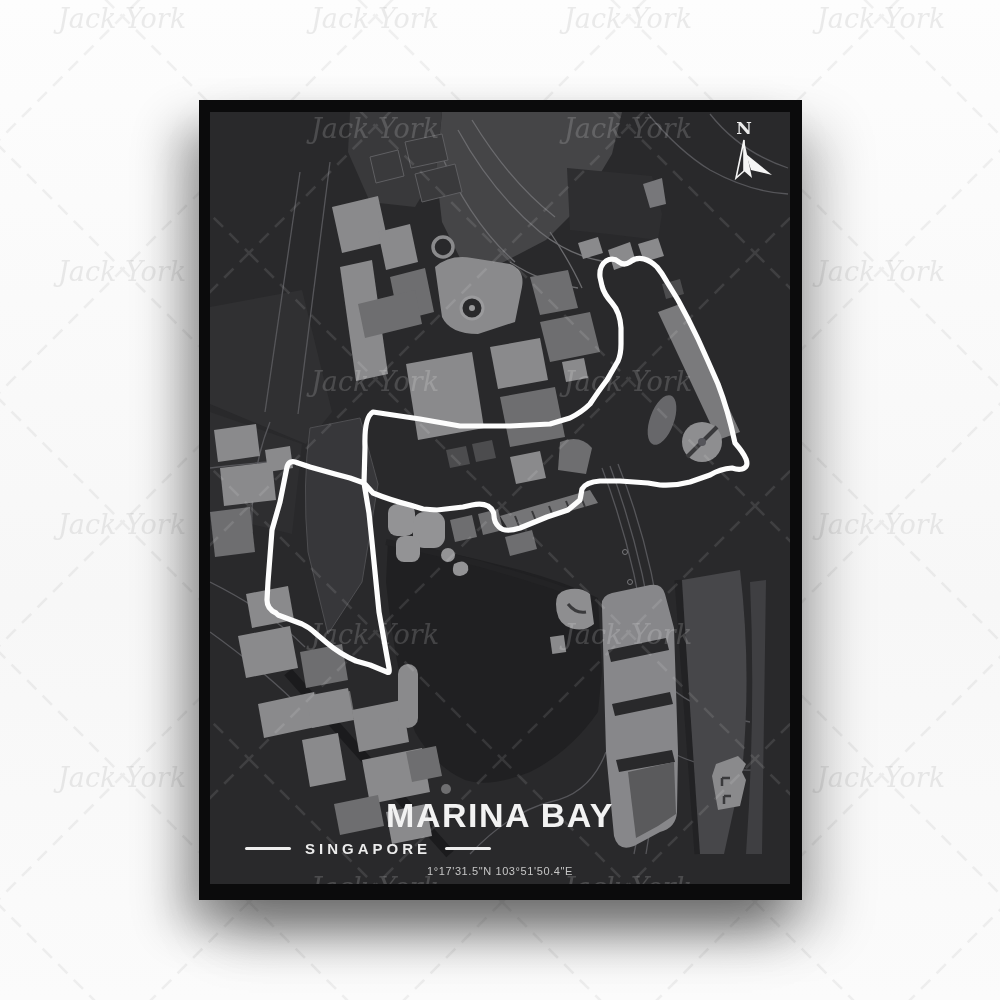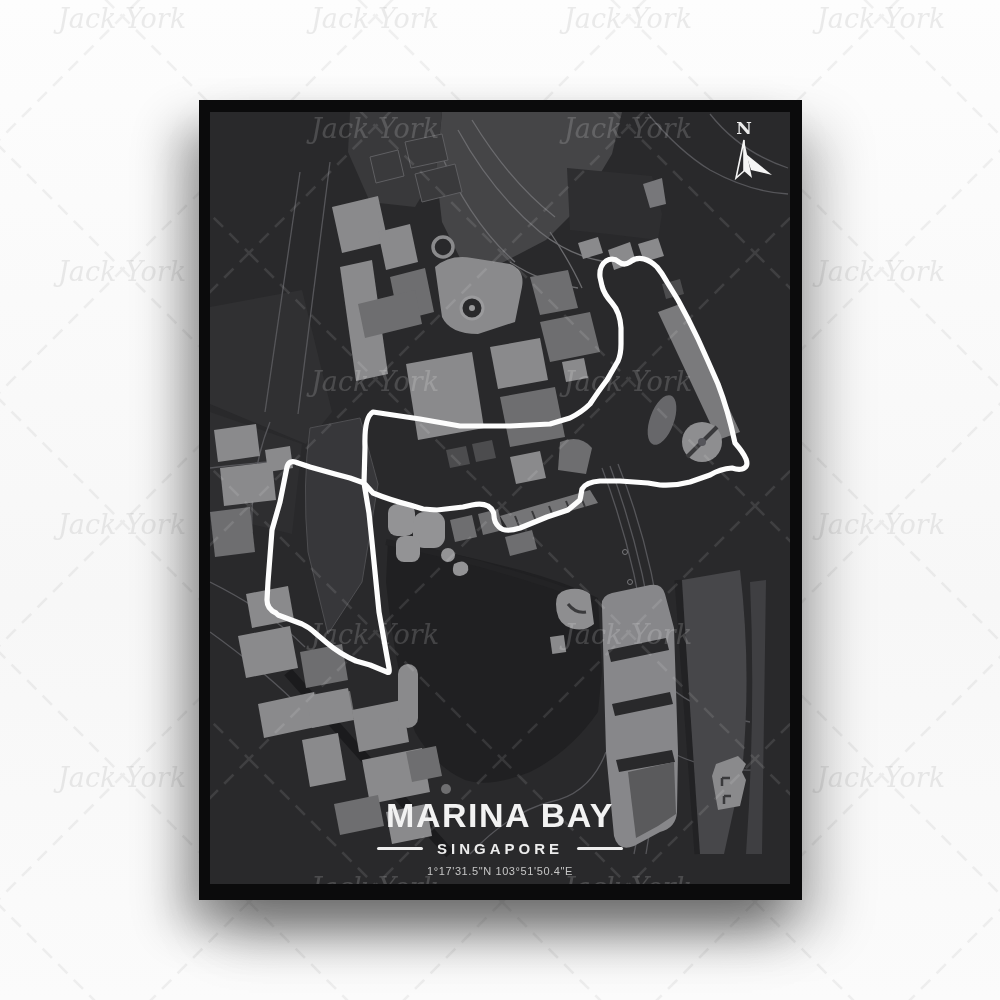--- a/index.html
+++ b/index.html
@@ -7,21 +7,21 @@
   .stage{position:relative;width:1000px;height:1000px;background:linear-gradient(180deg,#fdfdfd 0%,#f7f7f7 60%,#fbfbfb 100%);padding-left:12px;}
   .page-watermark{position:absolute;left:0;top:0;width:1000px;height:1000px;z-index:1;pointer-events:none;}
   .frame{position:absolute;left:199px;top:100px;width:603px;height:800px;background:#0b0b0c;z-index:2;
          box-shadow:-22px 26px 42px rgba(0,0,0,.30), 22px 30px 50px rgba(0,0,0,.22), 0 45px 60px -20px rgba(0,0,0,.25);}
   .poster{position:absolute;left:11px;top:12px;width:580px;height:772px;background:#29292b;overflow:hidden;}
   .map-svg{position:absolute;left:0;top:0;width:580px;height:772px;display:block;}
   .compass{position:absolute;right:12px;top:4px;width:64px;height:76px;}
   .poster-watermark{position:absolute;left:0;top:0;width:580px;height:772px;pointer-events:none;}
   .title-block{position:absolute;left:0;right:0;bottom:7px;text-align:center;z-index:4;}
   .poster-title{margin:0;color:#f2f2f2;font-size:34px;font-weight:700;letter-spacing:1.5px;line-height:1;}
-  .subtitle-row{margin-top:8px;display:flex;align-items:center;justify-content:center;gap:14px;}
+  .subtitle-row{margin-top:8px;display:flex;align-items:center;justify-content:flex-start;gap:14px;margin-left:35px;}
   .subtitle{color:#ececec;font-size:15px;font-weight:700;letter-spacing:4px;}
   .subtitle-dash{display:inline-block;width:46px;height:2.5px;background:#eeeeee;border-radius:2px;}
   .coords{margin-top:8px;color:#c6c6c6;font-size:11px;letter-spacing:0.6px;}
 </style>
 </head>
 <body>
 
 <div class="stage">
 
   <svg class="page-watermark" width="1000" height="1000">

